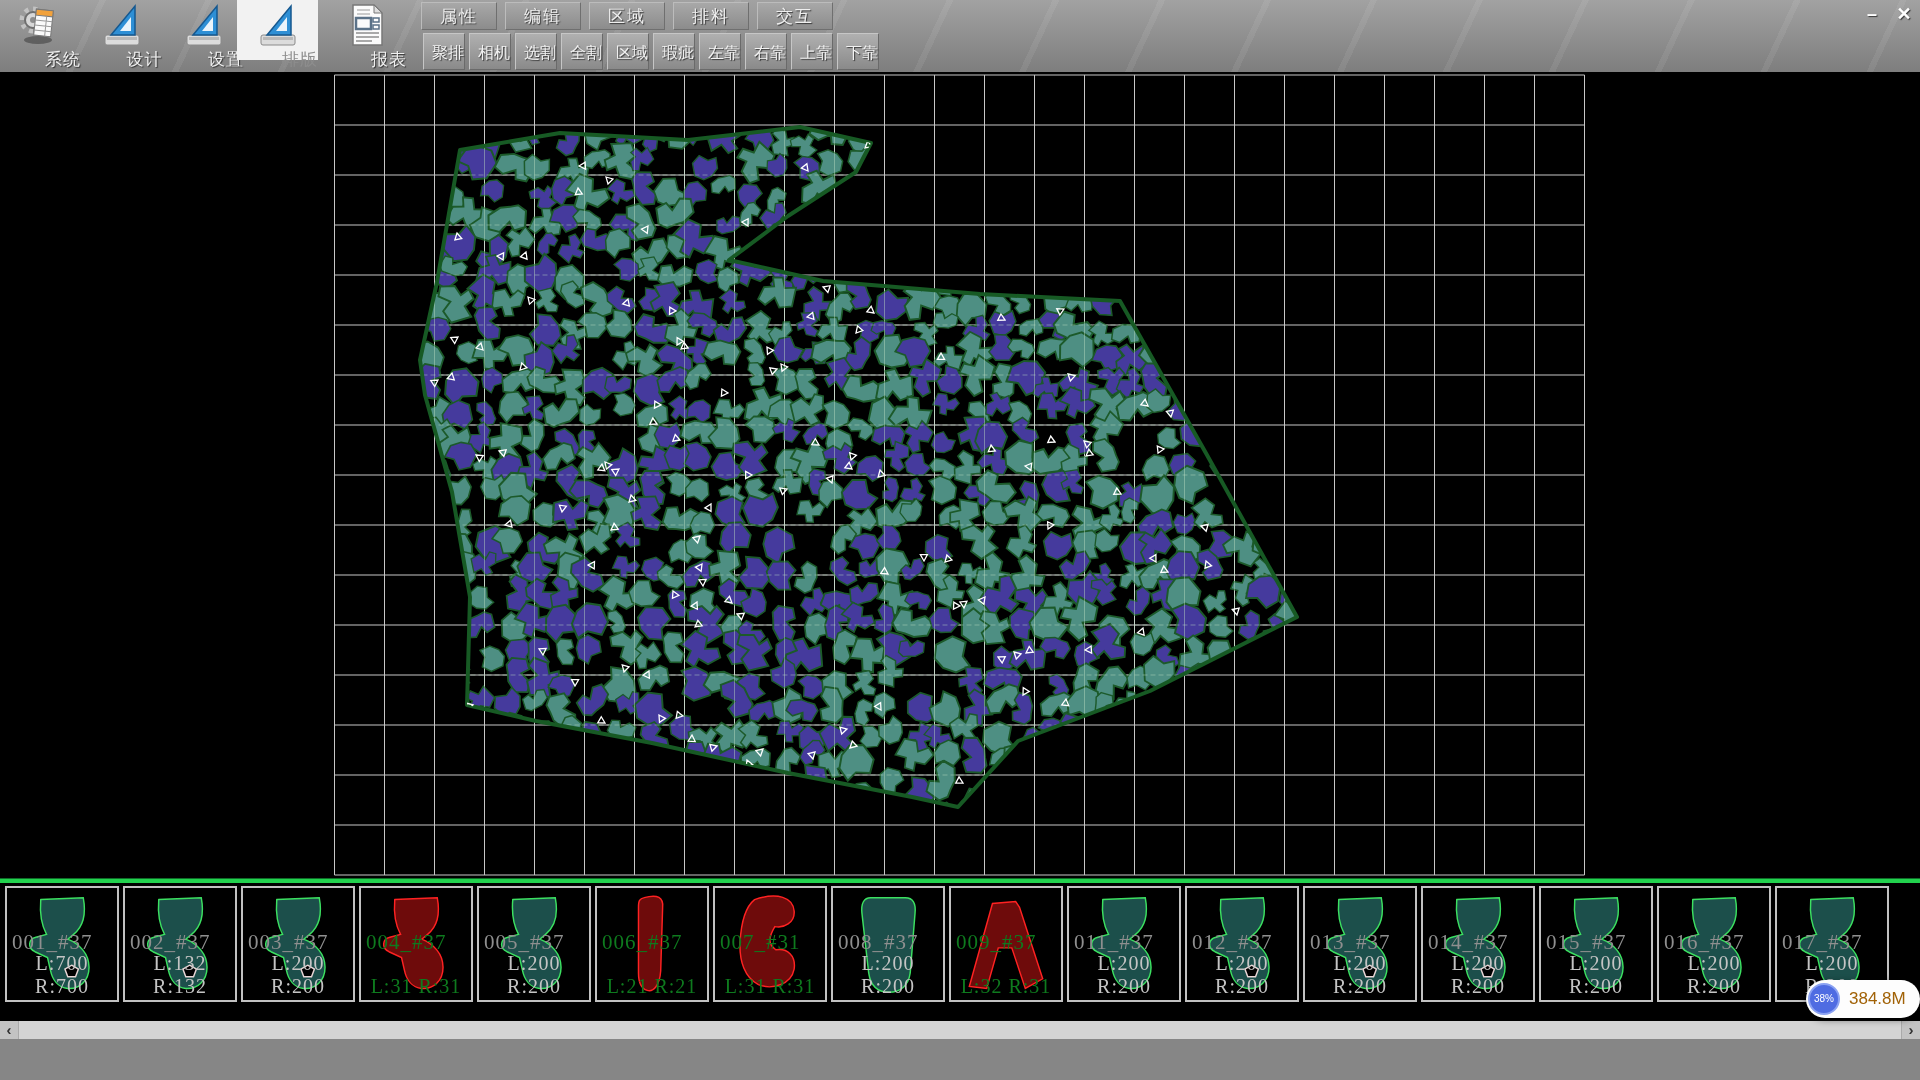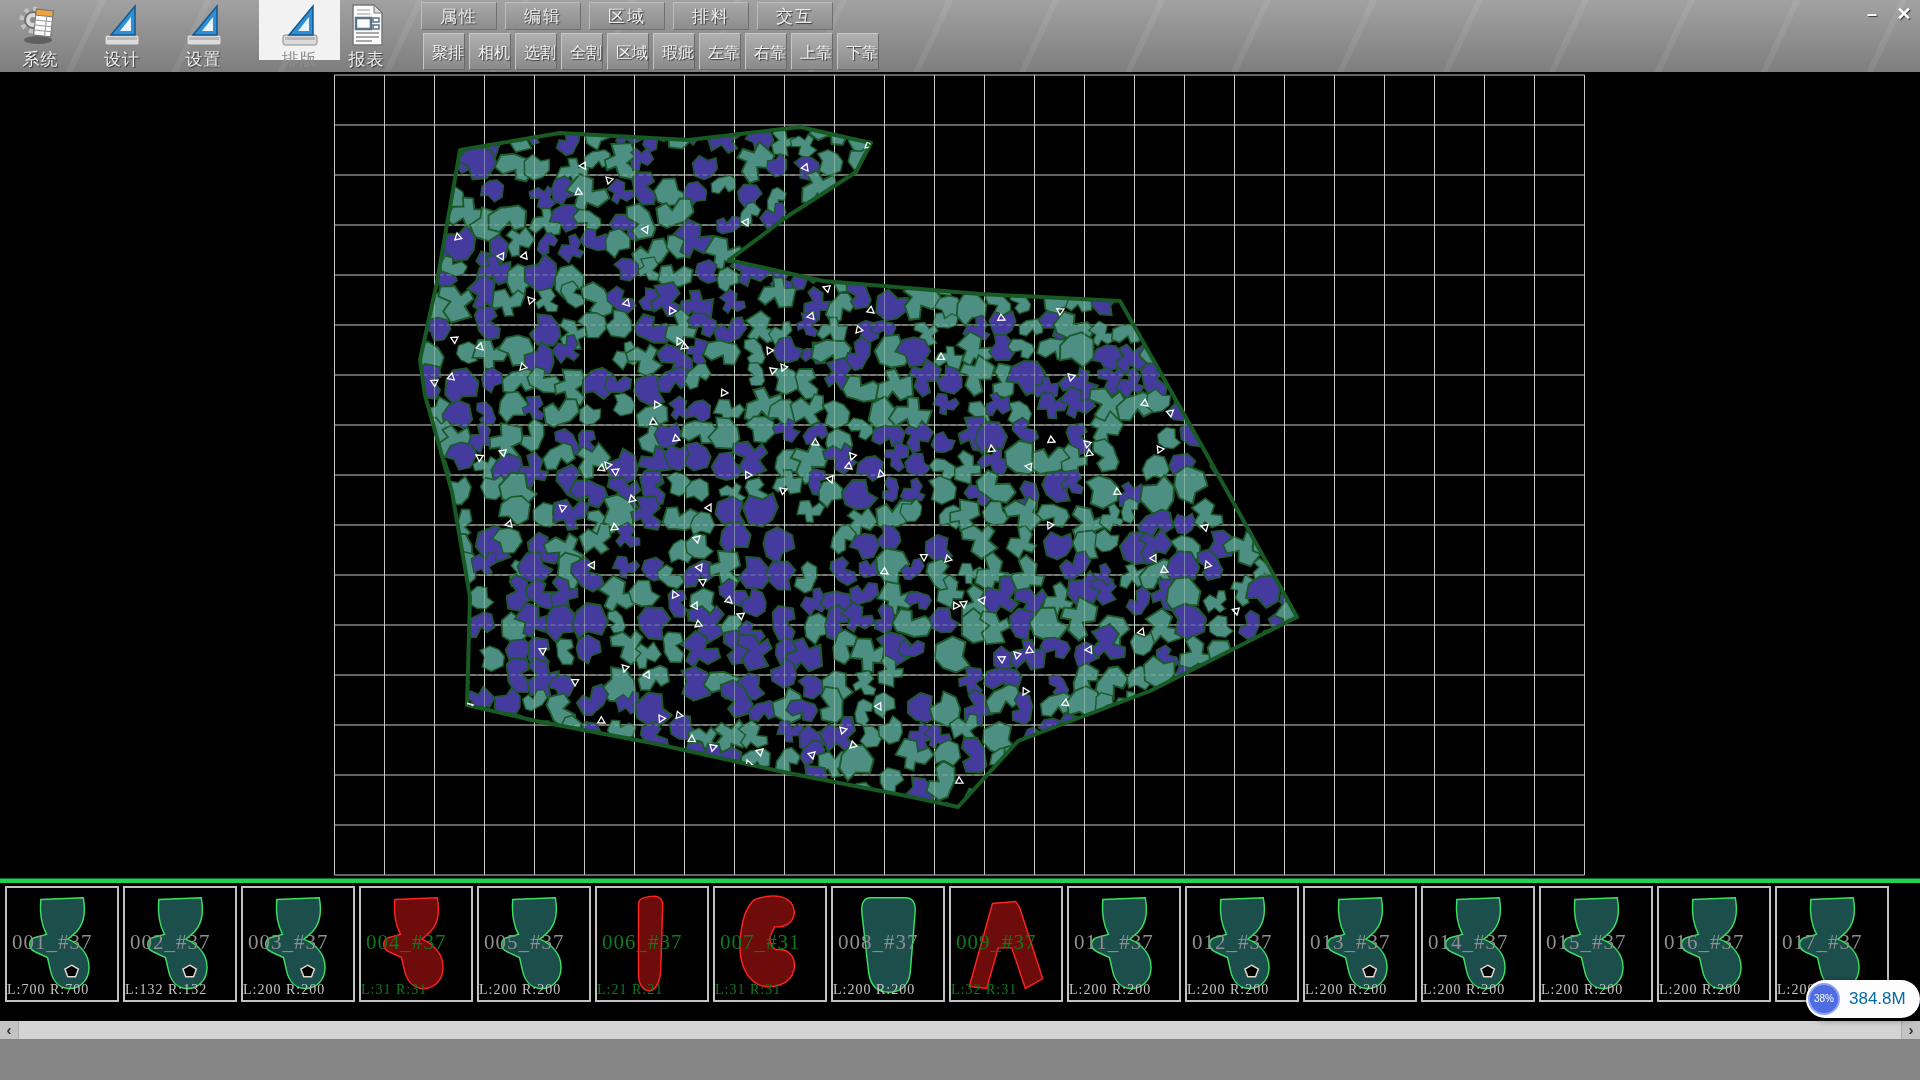--- a/index.html
+++ b/index.html
@@ -5,21 +5,21 @@
   html,body{margin:0;padding:0;background:#000;}
   #stage{position:relative;width:1920px;height:1080px;overflow:hidden;
          font-family:"Liberation Sans",sans-serif;background:#000;}
 
   
   #titlebar{position:absolute;left:0;top:0;width:1920px;height:72px;
     background:linear-gradient(#a2a2a2,#7e7e7e);
     overflow:hidden;}
   #titlebar .streaks{position:absolute;inset:0;
     background:repeating-linear-gradient(115deg,transparent 0 90px,rgba(255,255,255,.07) 90px 96px);pointer-events:none;}
-  .app-tab{position:absolute;top:0;width:81px;height:60px;text-align:center;cursor:pointer;}
+  .app-tab{position:absolute;top:0;width:81px;height:60px;text-align:right;cursor:pointer;}
   .app-tab.active{background:#f2f2f2;}
   .app-tab .ic{display:block;margin:2px auto 0 auto;width:46px;height:46px;}
   .app-tab .lbl{display:block;margin-top:0px;font-size:17px;color:#f0f0f0;
     text-shadow:1px 1px 1px rgba(40,40,40,.9);letter-spacing:1px;}
   .app-tab.active .lbl{color:#8d8d8d;text-shadow:none;}
 
   .menu-row{position:absolute;display:flex;}
   #menu-top{left:421px;top:2px;gap:8px;}
   .menu-btn{width:76px;height:28px;line-height:28px;text-align:center;font-size:17px;color:#efefef;
     background:linear-gradient(#a8a8a8,#8c8c8c);
@@ -44,39 +44,39 @@
   
   #strip-sep{position:absolute;left:0;top:878px;width:1920px;height:4px;background:#22d24e;
     border-top:1px solid #0e6e28;}
   #strip{position:absolute;left:0;top:883px;width:1920px;height:138px;background:#000;
     display:flex;align-items:flex-start;padding-left:5px;box-sizing:border-box;overflow:hidden;}
   .thumb{position:relative;flex:0 0 auto;width:110px;height:112px;margin-top:3px;margin-right:4px;
     border:2px solid #c2c2c2;background:#000;cursor:pointer;}
   .thumb svg{position:absolute;left:0;top:0;}
   .thumb .tname{position:absolute;left:5px;top:42px;width:100%;text-align:left;
     font-family:"Liberation Serif",serif;font-size:21px;letter-spacing:1px;pointer-events:none;}
-  .thumb .tlr{position:absolute;left:0;bottom:2px;width:100%;text-align:left;
-    font-family:"Liberation Serif",serif;font-size:14px;letter-spacing:1px;pointer-events:none;}
+  .thumb .tlr{position:absolute;left:0;bottom:2px;width:100%;text-align:center;
+    font-family:"Liberation Serif",serif;font-size:20px;letter-spacing:1px;pointer-events:none;}
 
   
   #hscroll{position:absolute;left:0;top:1021px;width:1920px;height:18px;background:#d4d4d4;}
   .scroll-btn{position:absolute;top:0;width:18px;height:18px;background:#c3c3c3;color:#333;
     font-size:15px;line-height:17px;text-align:center;cursor:pointer;font-weight:bold;}
   #scroll-left{left:0;border-right:1px solid #aaa;}
   #scroll-right{right:0;border-left:1px solid #aaa;}
   #footer{position:absolute;left:0;top:1039px;width:1920px;height:41px;background:#868686;}
 
   
   #status-badge{position:absolute;left:1806px;top:980px;height:38px;min-width:108px;
     background:#fdfdfd;border-radius:19px;box-shadow:0 2px 7px rgba(0,0,0,.45);
     display:flex;align-items:center;z-index:5;}
   #status-badge .pct{width:32px;height:32px;margin-left:2px;border-radius:50%;
     background:#4f6ce2;border:2px solid #8ba2f2;box-sizing:border-box;
     color:#fff;font-size:10px;line-height:28px;text-align:center;}
-  #status-badge .mem{margin:0 14px 0 9px;font-size:17px;color:#0369a1;}
+  #status-badge .mem{margin:0 14px 0 9px;font-size:17px;color:#a16207;}
 </style>
 </head>
 <body>
 
 <div id="stage">
 
   <div id="titlebar">
     <div class="streaks"></div>
     <div id="app-tabs">
         <div class="app-tab" style="left: 0px;">
@@ -104,21 +104,21 @@
         </div>
         <div class="app-tab" style="left: 163px;">
           <span class="ic"><svg viewBox="0 0 46 46">
     <rect x="6" y="33" width="34" height="10" rx="2" fill="#dcdcdc" stroke="#8a8a8a"></rect>
     <rect x="8" y="35" width="30" height="3" fill="#b9b9b9"></rect>
     <path d="M12,33 L36,33 L36,4 Z" fill="#2e8fd5" stroke="#16588f" stroke-width="1.5"></path>
     <path d="M21,29 L32,29 L32,15 Z" fill="#eaf4fb"></path>
             </svg></span>
           <span class="lbl">设置</span>
         </div>
-        <div class="app-tab active" style="left: 259px;">
+        <div class="app-tab active" style="left: 237px;">
           <span class="ic"><svg viewBox="0 0 46 46">
     <rect x="6" y="33" width="34" height="10" rx="2" fill="#dcdcdc" stroke="#8a8a8a"></rect>
     <rect x="8" y="35" width="30" height="3" fill="#b9b9b9"></rect>
     <path d="M12,33 L36,33 L36,4 Z" fill="#2e8fd5" stroke="#16588f" stroke-width="1.5"></path>
     <path d="M21,29 L32,29 L32,15 Z" fill="#eaf4fb"></path>
             </svg></span>
           <span class="lbl">排版</span>
         </div>
         <div class="app-tab" style="left: 326px;">
           <span class="ic"><svg viewBox="0 0 46 46">

